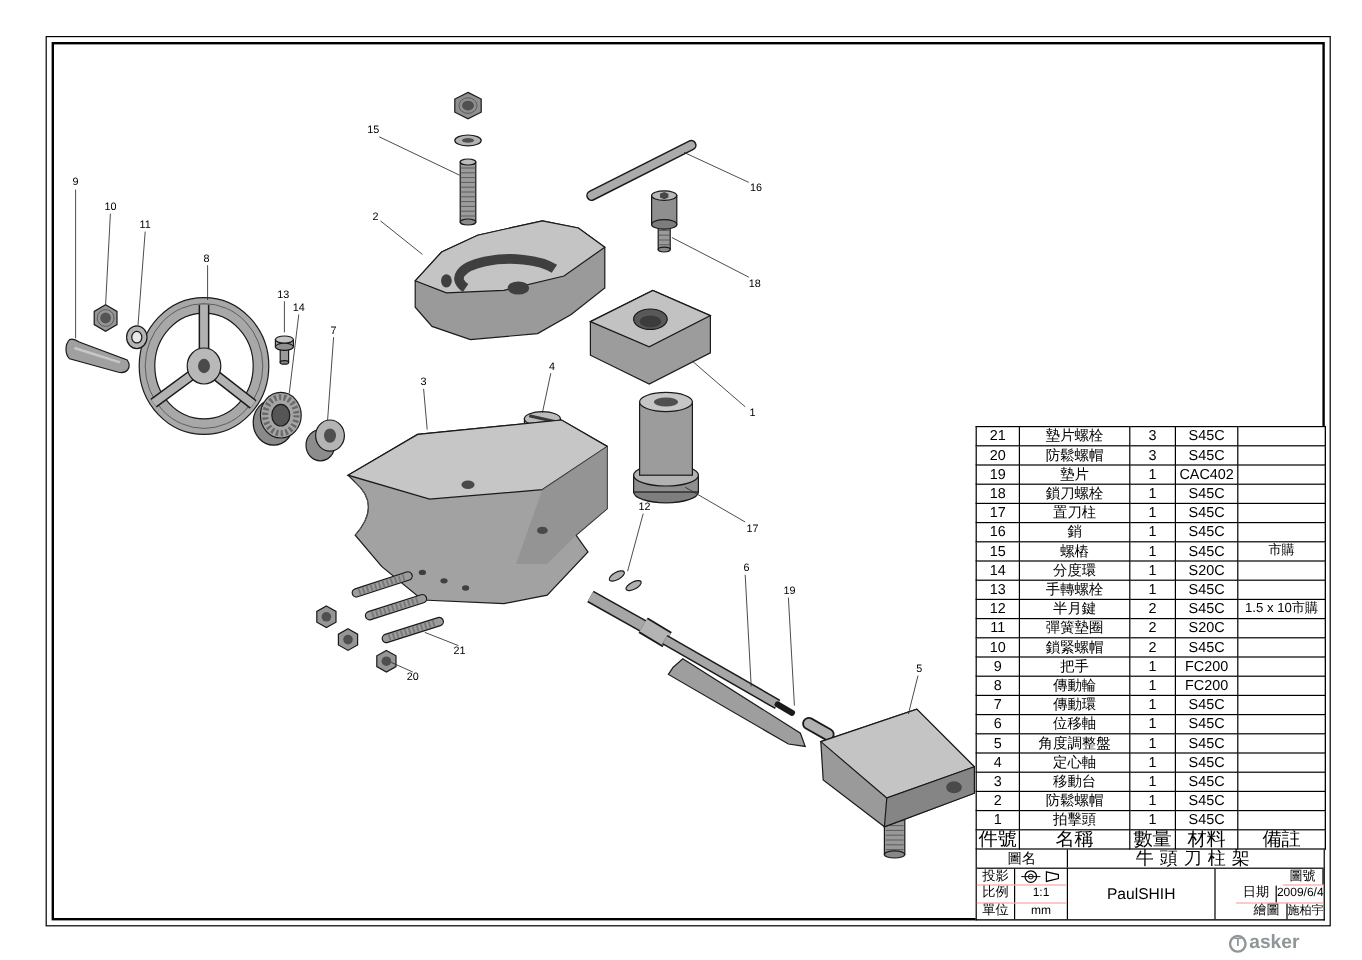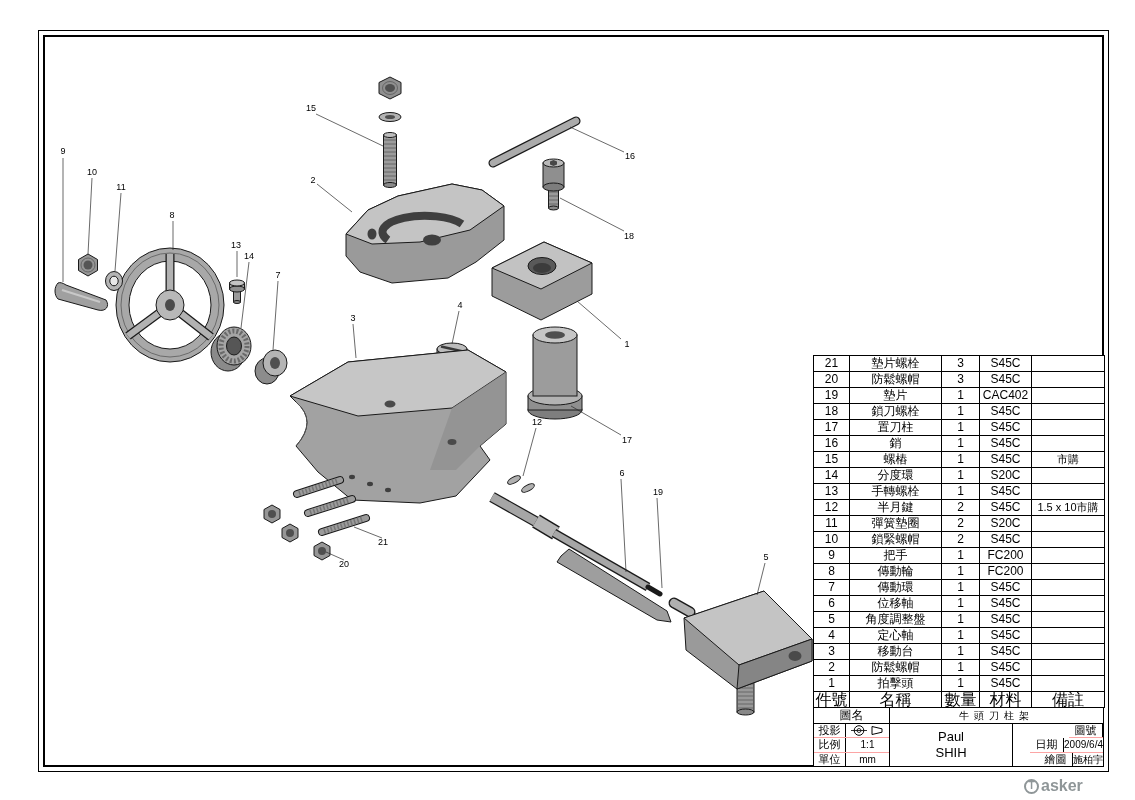--- a/index.html
+++ b/index.html
@@ -38,24 +38,24 @@
     border: 1px solid #000; text-align: center; height: 16px;
     padding: 0 1px; overflow: hidden; white-space: nowrap;
     font-size: 12px; line-height: 15px; color: #000;
   }
   table.bom td.c-remark { font-size: 11px; }
   table.bom tr.bom-header td { font-size: 16px; }
 
   .tb { flex: 1; display: flex; flex-direction: column; border: 1px solid #000; border-top: none; }
   .tb-r1 { height: 16px; display: flex; border-bottom: 1px solid #000; align-items: center; }
   .tb-name-label { width: 76px; border-right: 1px solid #000; text-align: center; font-size: 12px; line-height: 15px; }
-  .tb-name-value { flex: 1; text-align: center; font-size: 10px; line-height: 15px; letter-spacing: 5px; }
+  .tb-name-value { flex: 1; text-align: center; font-size: 15px; line-height: 15px; letter-spacing: 5px; }
   .tb-r2 { flex: 1; display: flex; }
   .tb-col-left  { width: 76px;  display: flex; flex-direction: column; border-right: 1px solid #000; }
-  .tb-author    { flex: 1; display: flex; flex-direction: column; align-items: center; justify-content: center;
+  .tb-author    { flex: 1; display: flex; flex-direction: row; align-items: center; justify-content: center;
                   border-right: 1px solid #000; font-size: 13px; line-height: 1.25; }
   .tb-col-right { width: 90px; display: flex; flex-direction: column; align-items: flex-end; }
   .tb-mini { flex: 1; display: flex; border-bottom: 1px solid #fca5a5; }
   .tb-mini:last-child { border-bottom: none; }
   .tb-mini .lbl { width: 32px; border-right: 1px solid #000; text-align: center; font-size: 11px; line-height: 13px; }
   .tb-col-right .tb-mini .lbl { width: 34px; }
   .tb-mini .val { flex: 1; text-align: center; font-size: 10px; line-height: 13px; display: flex; align-items: center; justify-content: center; }
   .val-unit { font-size: 9px; }
 
   

